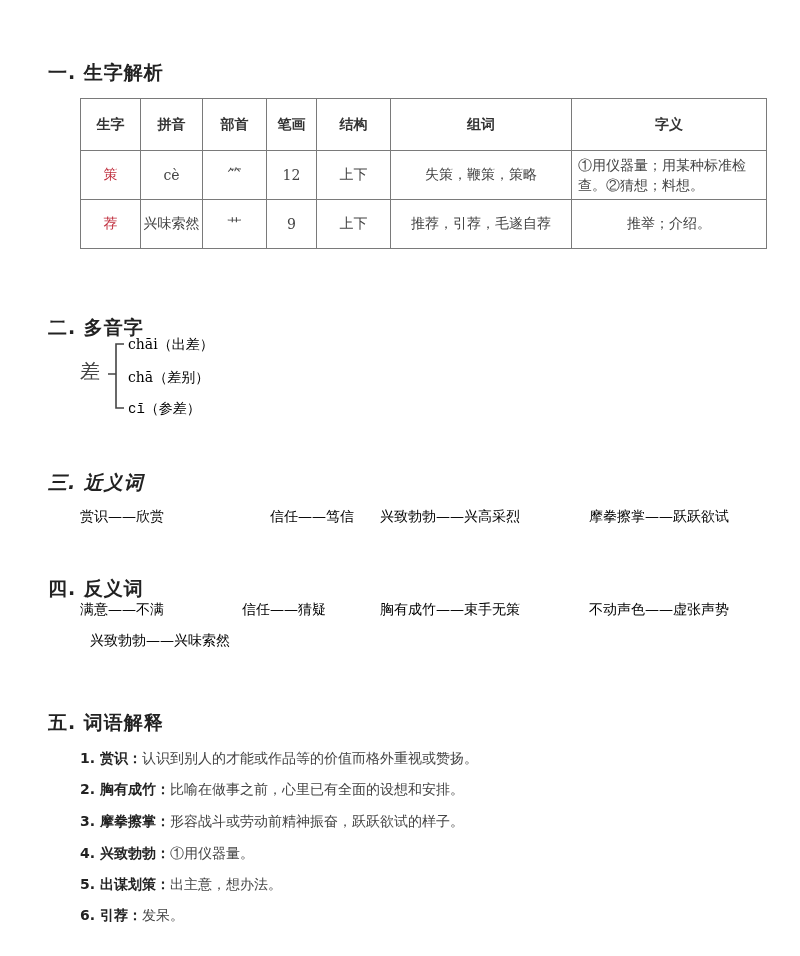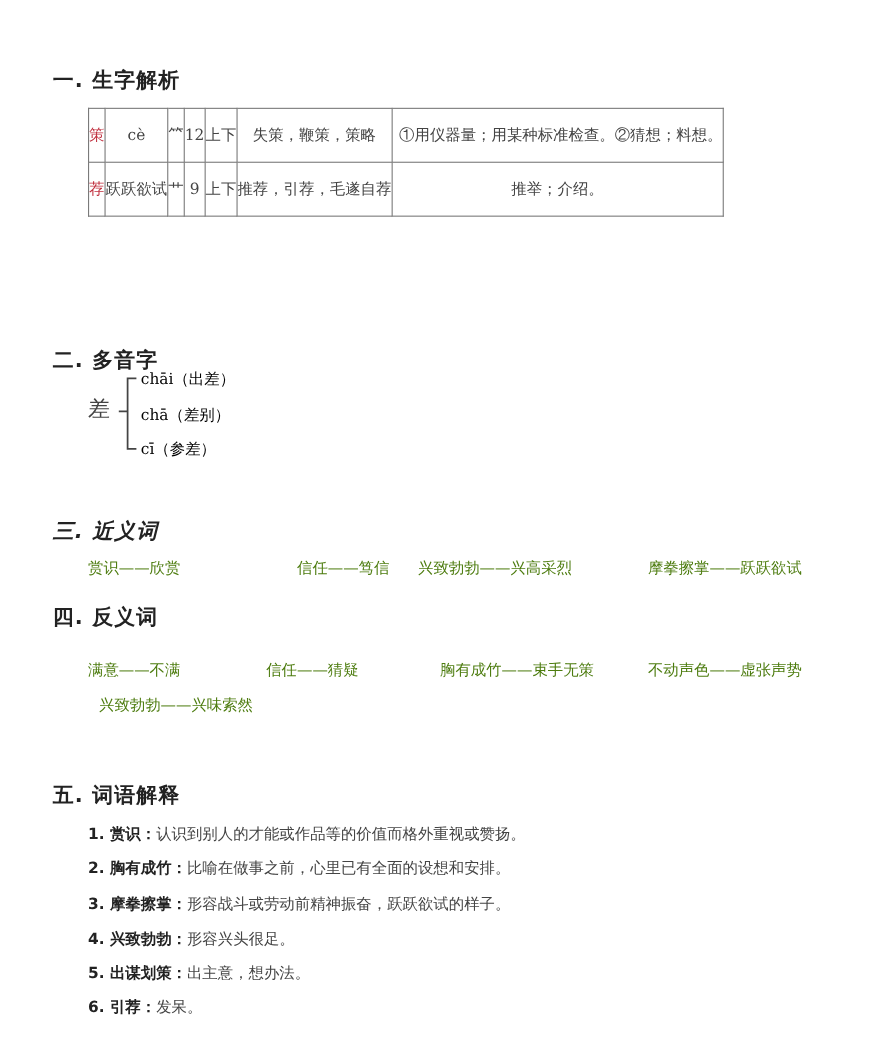--- a/index.html
+++ b/index.html
@@ -11,87 +11,96 @@
   table.chars td, table.chars th { border:1.5px solid #7a7a7a; text-align:center;
        font-size:14px; color:#444; font-weight:normal; padding:0; }
   table.chars th { font-family:"DejaVu Sans","Liberation Sans",sans-serif; font-weight:bold; color:#333; height:51px; }
   table.chars tr.r td { height:48px; }
   td.red { color:#c0303f !important; }
   td.left { text-align:left !important; padding-left:6px !important; line-height:20px; }
   .poly { position:absolute; left:80px; top:336px; height:80px; width:200px; }
   .poly .big { position:absolute; left:0; top:22px; font-size:20px; color:#444; }
   .poly .brace { position:absolute; left:24px; top:4px; width:22px; height:72px; }
   .poly .read { position:absolute; left:48px; font-size:14px; color:#000000; }
-  .row { position:absolute; font-size:14px; color:#4d7c0f; white-space:nowrap; }
+  .row { position:absolute; font-size:14px; color:#000000; white-space:nowrap; }
   .def { position:absolute; left:80px; font-size:14px; color:#444; white-space:nowrap; }
   .def b { font-family:"DejaVu Sans","Liberation Sans",sans-serif; color:#222;text-align:center; }
 </style>
 </head>
 <body>
 
 <div class="h" style="top:60px;">一. 生字解析</div>
 
 <table class="chars">
   <tbody>
+      <tr>
+    <th style="width:59px">生字</th>
+    <th style="width:61px">拼音</th>
+    <th style="width:63px">部首</th>
+    <th style="width:49px">笔画</th>
+    <th style="width:73px">结构</th>
+    <th style="width:180px">组词</th>
+    <th style="width:194px">字义</th>
+  </tr>
   <tr class="r">
     <td class="red">策</td>
     <td>cè</td>
     <td>⺮</td>
     <td>12</td>
     <td>上下</td>
     <td>失策，鞭策，策略</td>
     <td class="left">①用仪器量；用某种标准检查。②猜想；料想。</td>
   </tr>
   <tr class="r">
     <td class="red">荐</td>
-    <td>跃跃欲试</td>
+    <td>兴味索然</td>
     <td>艹</td>
     <td>9</td>
     <td>上下</td>
     <td>推荐，引荐，毛遂自荐</td>
     <td>推举；介绍。</td>
   </tr>
 </tbody>
   </table>
 
 <div class="h" style="top:302px;margin-top:13px;">二. 多音字</div>
 <div class="poly">
   <span class="big">差</span>
   <svg class="brace" viewBox="0 0 22 72">
     <path d="M20 4 H12 V34 H4 M12 34 V68 H20" fill="none" stroke="#444" stroke-width="1.6"></path>
   </svg>
   <span class="read" style="top:0px;">chāi（出差）</span>
   <span class="read" style="top:33px;">chā（差别）</span>
-  <span class="read" style="top:64px;">cī（参差）</span>
+  <span class="read" style="top:64px;font-family:Liberation Mono, monospace;">cī（参差）</span>
 </div>
 
 <div class="h" style="top:470px;font-style:italic;">三. 近义词</div>
 <div class="row" style="left:80px; top:508px;">赏识——欣赏</div>
 <div class="row" style="left:242px; top:508px;margin-left:28px;">信任——笃信</div>
 <div class="row" style="left:380px; top:508px;">兴致勃勃——兴高采烈</div>
 <div class="row" style="left:589px; top:508px;">摩拳擦掌——跃跃欲试</div>
 
-<div class="h" style="top:548px;text-align:center;">四. 反义词</div>
+<div class="h" style="top:576px;text-align:center;">四. 反义词</div>
 <div class="row" style="left:80px; top:601px;">满意——不满</div>
 <div class="row" style="left:242px; top:601px;">信任——猜疑</div>
-<div class="row" style="left:400px; top:601px;">胸有成竹——束手无策</div>
+<div class="row" style="left:380px; top:601px;">胸有成竹——束手无策</div>
 <div class="row" style="left:589px; top:601px;">不动声色——虚张声势</div>
 <div class="row" style="left:80px; top:632px;margin-left:10px;">兴致勃勃——兴味索然</div>
 
 <div class="h" style="top:710px;">五. 词语解释</div>
 <div class="def" style="top:750px;">
   <b>1. 赏识：</b><span>认识到别人的才能或作品等的价值而格外重视或赞扬。</span>
 </div>
 <div class="def" style="top:781px;">
   <b>2. 胸有成竹：</b><span>比喻在做事之前，心里已有全面的设想和安排。</span>
 </div>
 <div class="def" style="top:813px;">
   <b>3. 摩拳擦掌：</b><span>形容战斗或劳动前精神振奋，跃跃欲试的样子。</span>
 </div>
 <div class="def" style="top:845px;">
-  <b>4. 兴致勃勃：</b><span>形容兴头很足。</span>
+  <b>4. 兴致勃勃：</b><span>①用仪器量。</span>
 </div>
 <div class="def" style="top:876px;">
   <b>5. 出谋划策：</b><span>出主意，想办法。</span>
 </div>
 <div class="def" style="top:907px;">
   <b>6. 引荐：</b><span>发呆。</span>
 </div>
 
 </body></html>

